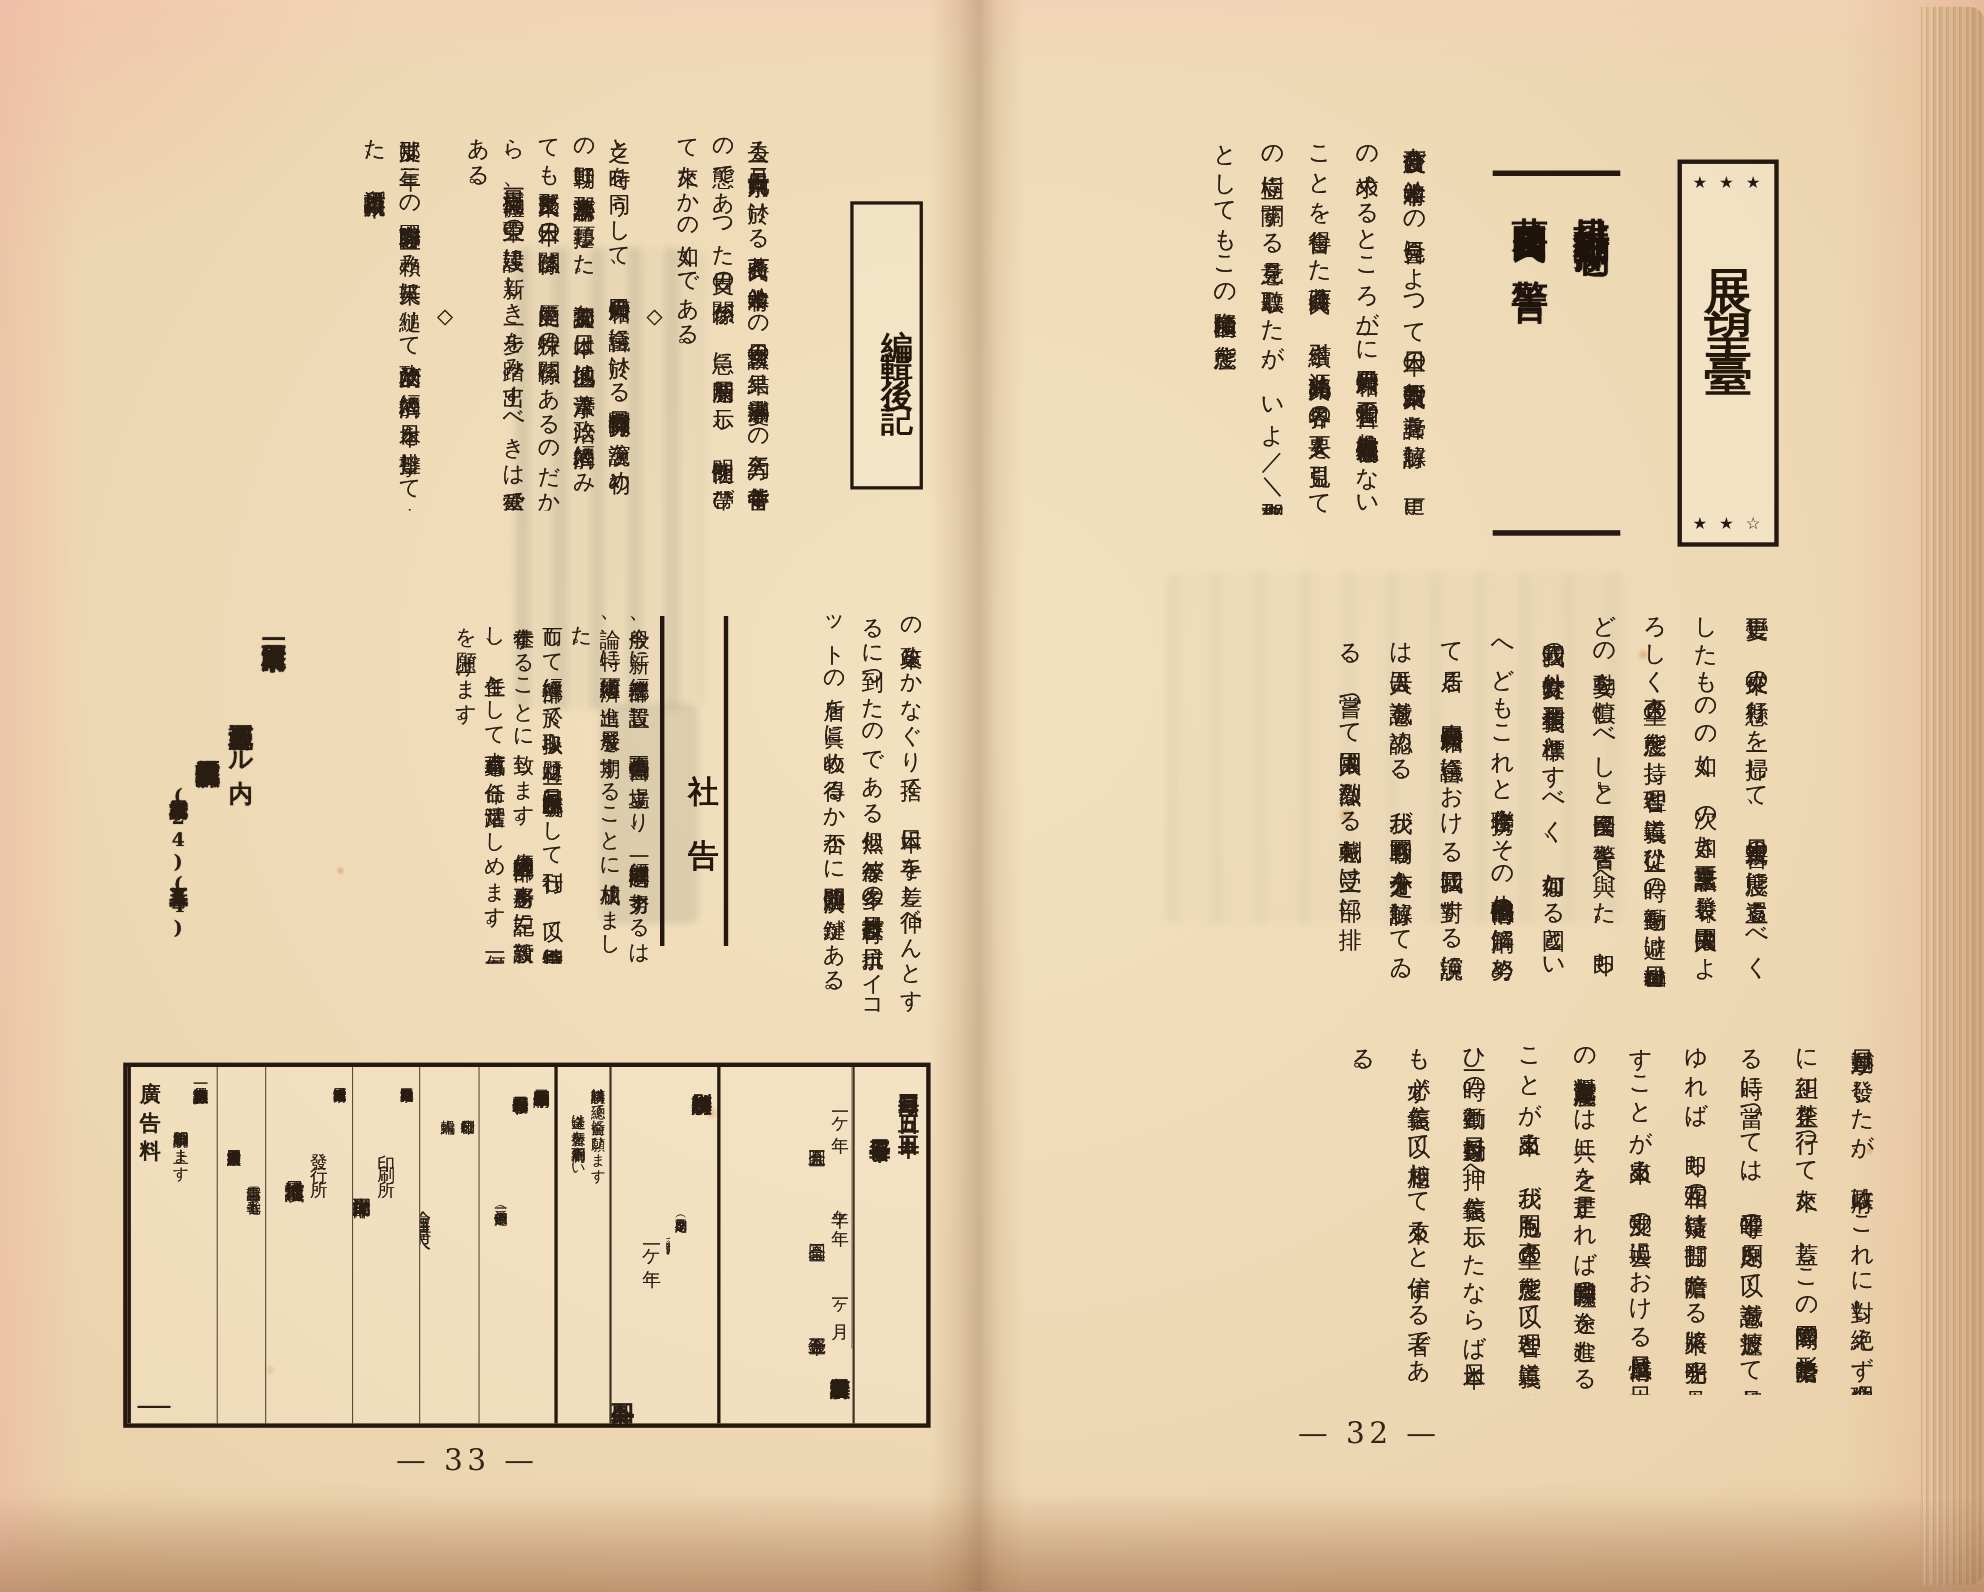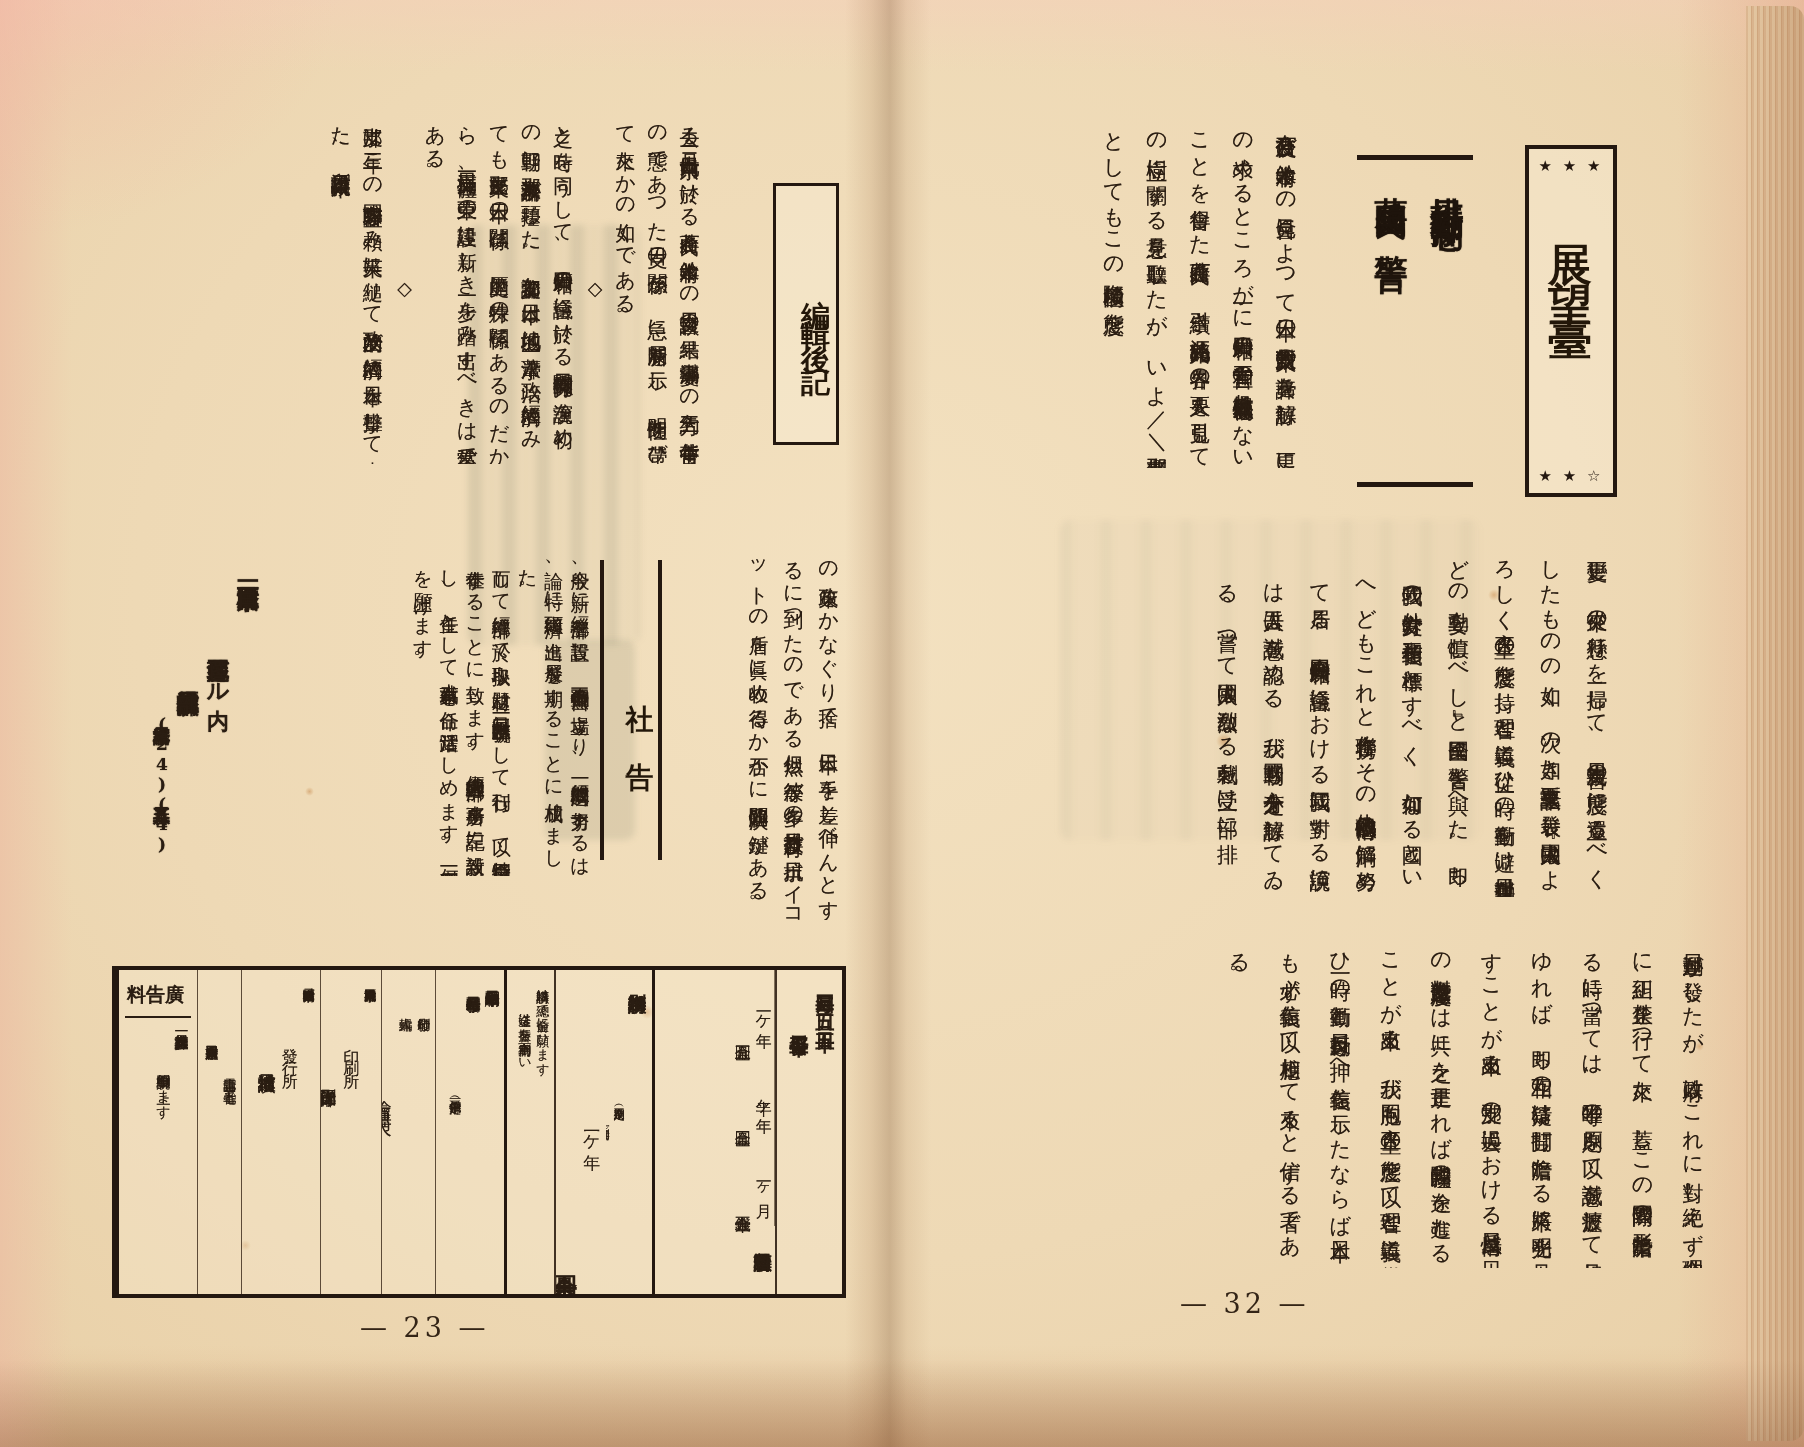--- a/index.html
+++ b/index.html
@@ -107,21 +107,21 @@
   .c-printer .addr{font-size:12px;}
   .c-printer .label{font-size:16px;letter-spacing:12px;padding-top:56px;}
   .c-printer .name{font-size:17px;padding-top:96px;}
   .c-pub{width:82px;}
   .c-pub .addr{font-size:12px;}
   .c-pub .label{font-size:16px;letter-spacing:12px;padding-top:56px;}
   .c-pub .name{font-size:18px;padding-top:80px;}
   .c-contact{width:46px;font-size:13px;}
   .c-contact .t1{padding-top:88px;}
   .c-contact .t2{padding-top:56px;}
-  .c-ad{width:84px;writing-mode:horizontal-tb;display:flex;flex-direction:column;padding:8px 6px;}
+  .c-ad{width:84px;writing-mode:horizontal-tb;display:flex;flex-direction:row;padding:8px 6px;}
   .ad-head{direction:rtl;unicode-bidi:bidi-override;font-size:19px;font-weight:bold;text-align:left;
     border-bottom:2px solid #2a1d12;padding:4px 2px 8px 2px;margin-bottom:6px;}
   .ad-body{flex:1;writing-mode:vertical-rl;text-orientation:upright;font-size:14px;}
   .ad-body .b2{padding-top:40px;}
   
   .ghost{pointer-events:none;filter:blur(3px);}
   .g1{left:468px;top:225px;width:172px;height:420px;border-radius:10px;
     background:repeating-linear-gradient(90deg, rgba(105,110,88,.16) 0 14px, rgba(105,110,88,.04) 14px 34px);}
   .g2{left:545px;top:640px;width:90px;height:200px;border-radius:10px;background:rgba(100,104,82,.14);}
   .g3{left:1060px;top:520px;width:420px;height:320px;border-radius:10px;
@@ -285,15 +285,15 @@
     <div class="cell c-ad bl3">
       <div class="ad-head">廣告料</div>
       <div class="ad-body">
         <div>御一報次第社員參上詳</div>
         <div class="b2">細御說明申し上ます</div>
       </div>
     </div>
 
   </div>
 
-  <div class="abs pagenum" style="left:360px;top:1312px;">— 23 —</div>
+  <div class="abs pagenum" style="left:360px;top:1312px;">— 33 —</div>
 
 </div>
 
 </body></html>

